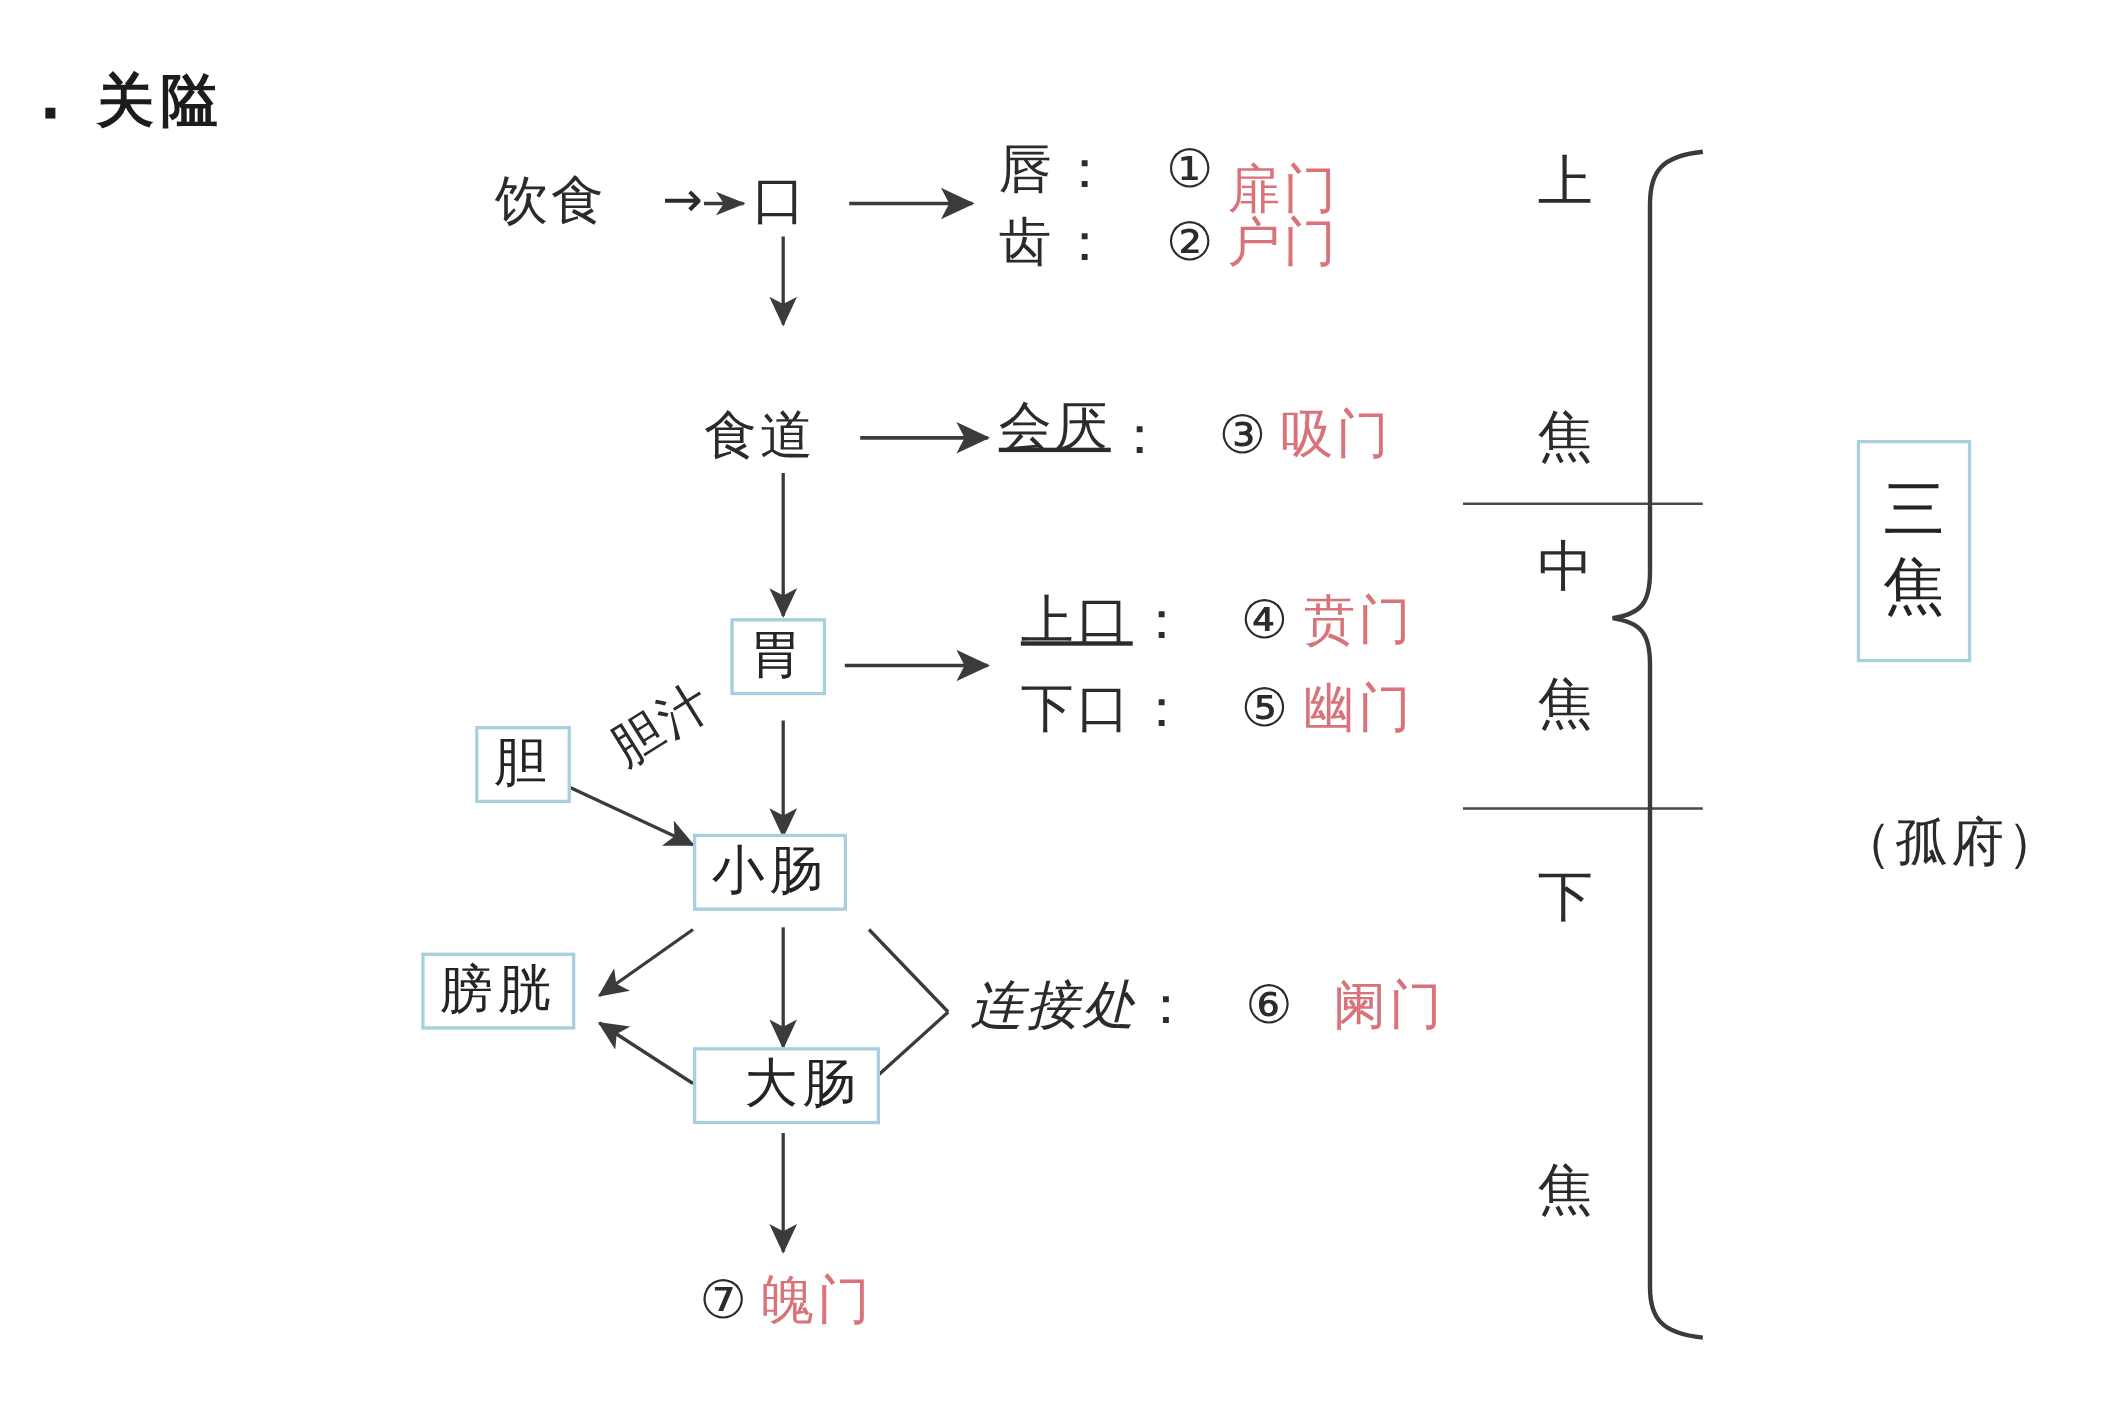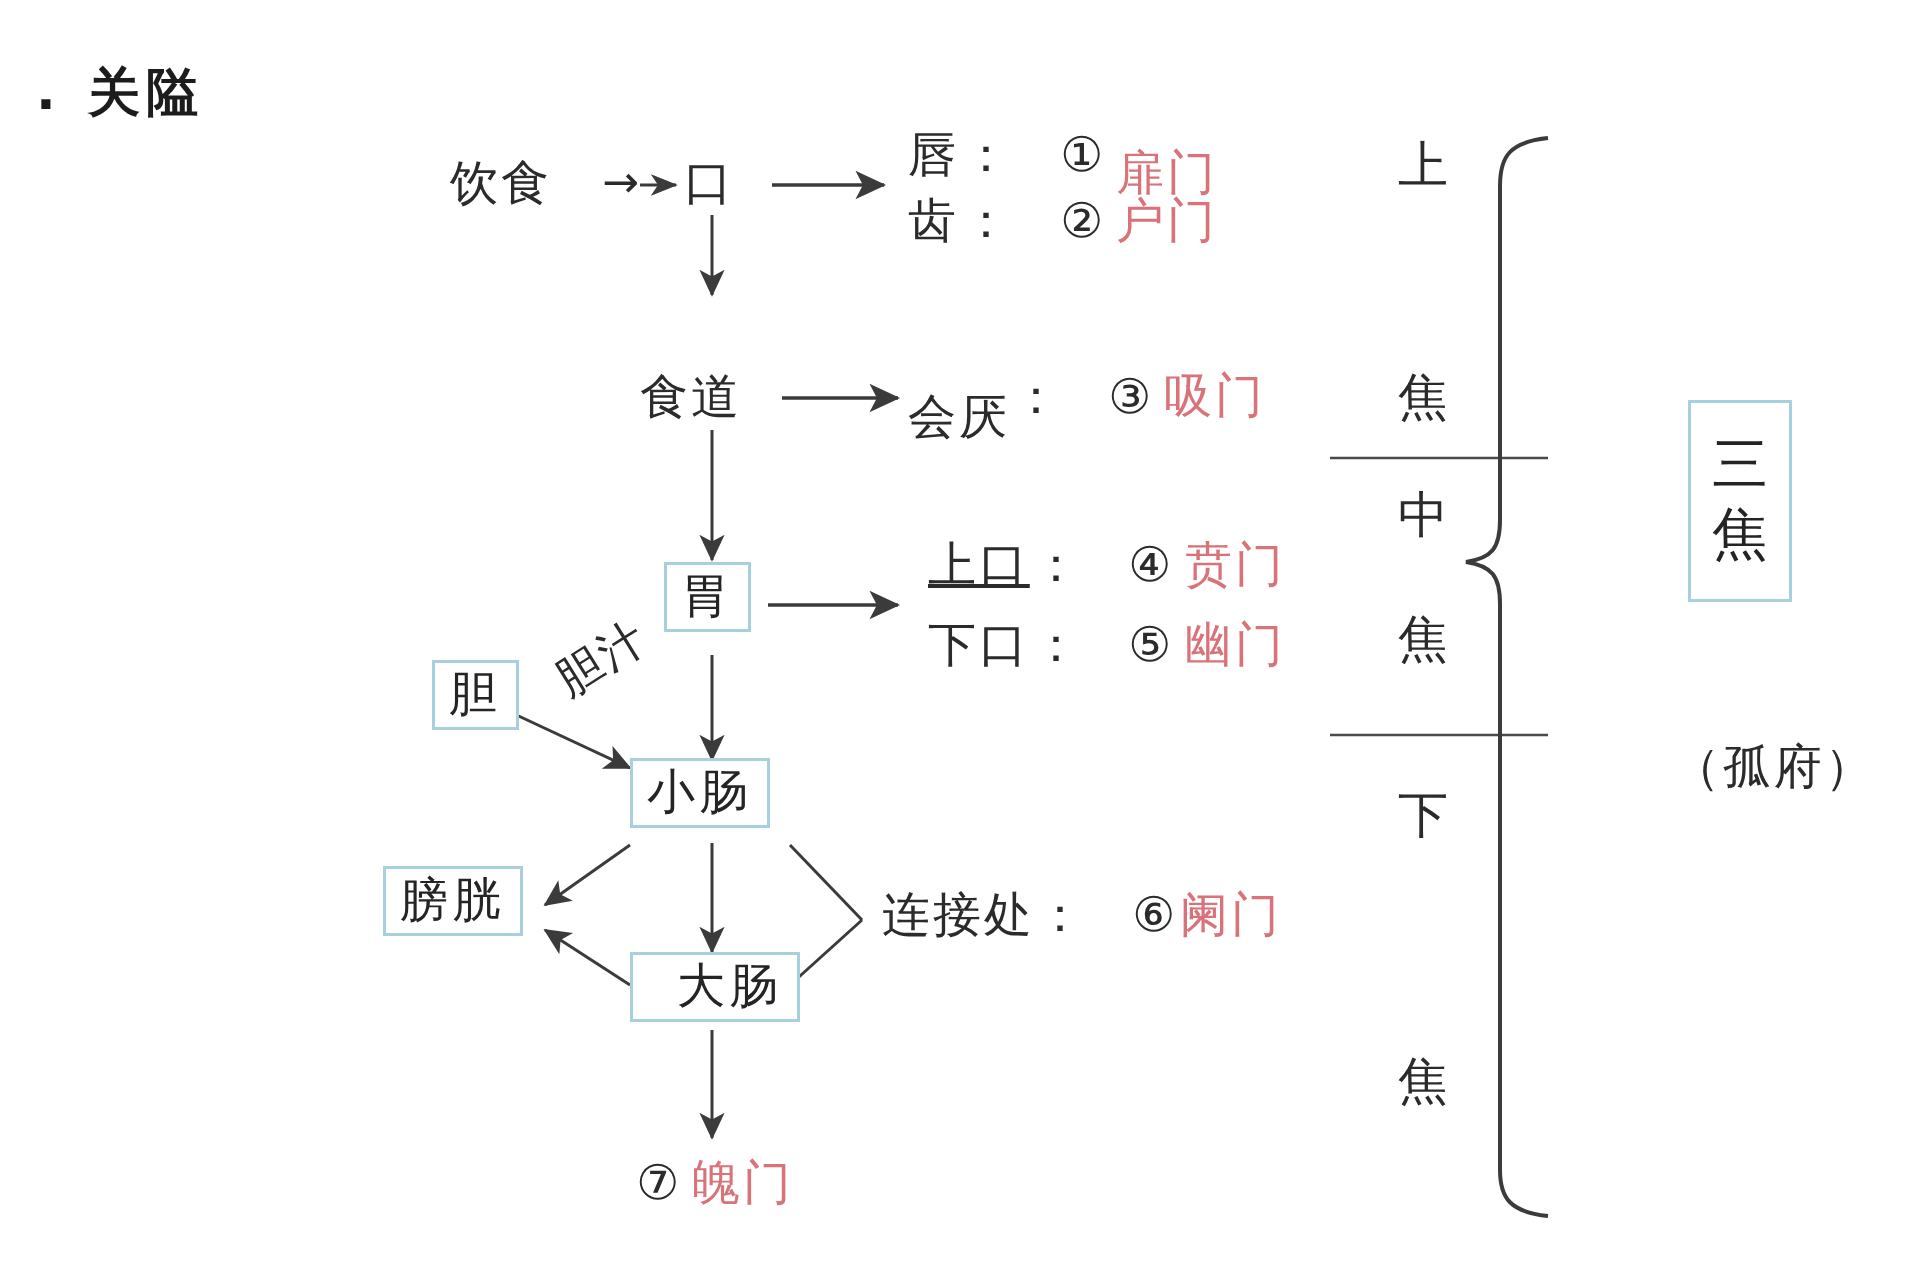--- a/index.html
+++ b/index.html
@@ -156,39 +156,39 @@
   <div class="abs cn t48" style="left:908px;top:130px;">唇</div>
   <div class="abs cn t48" style="left:962px;top:130px;">：</div>
   <div class="abs cn t48" style="left:1060px;top:130px;">①</div>
   <div class="abs cn t48 red" style="left:1116px;top:130px;margin-top:18px;">扉门</div>
 
   <div class="abs cn t48" style="left:908px;top:196px;">齿</div>
   <div class="abs cn t48" style="left:962px;top:196px;">：</div>
   <div class="abs cn t48" style="left:1060px;top:196px;">②</div>
   <div class="abs cn t48 red" style="left:1116px;top:196px;">户门</div>
 
-  <div class="abs cn t48" style="left:908px;top:392px;">会厌</div>
+  <div class="abs cn t48" style="left:908px;top:364px;text-decoration:underline;">会厌</div>
   <div class="abs cn t48" style="left:1012px;top:372px;">：</div>
   <div class="abs cn t48" style="left:1108px;top:372px;">③</div>
   <div class="abs cn t48 red" style="left:1164px;top:372px;font-family:Liberation Serif, serif;">吸门</div>
 
   <div class="abs cn t48" style="left:928px;top:540px;text-decoration:underline;">上口</div>
   <div class="abs cn t48" style="left:1032px;top:540px;">：</div>
   <div class="abs cn t48" style="left:1128px;top:540px;">④</div>
   <div class="abs cn t48 red" style="left:1184px;top:540px;">贲门</div>
 
   <div class="abs cn t48" style="left:928px;top:620px;">下口</div>
   <div class="abs cn t48" style="left:1032px;top:620px;">：</div>
   <div class="abs cn t48" style="left:1128px;top:620px;">⑤</div>
   <div class="abs cn t48 red" style="left:1184px;top:620px;">幽门</div>
 
-  <div class="abs cn t48" style="left:882px;top:890px;">连接处</div>
+  <div class="abs cn t48" style="left:882px;top:890px;font-style:italic;">连接处</div>
   <div class="abs cn t48" style="left:1036px;top:890px;">：</div>
   <div class="abs cn t48" style="left:1132px;top:890px;">⑥</div>
-  <div class="abs cn t48 red" style="left:1180px;top:890px;">阑门</div>
+  <div class="abs cn t48 red" style="left:1212px;top:890px;">阑门</div>
 
   <div class="abs cn t48" style="left:636px;top:1158px;">⑦</div>
   <div class="abs cn t48 red" style="left:692px;top:1158px;">魄门</div>
 
   <div class="abs cn t50" style="left:1398px;top:140px;">上</div>
   <div class="abs cn t50" style="left:1398px;top:372px;">焦</div>
 
   <div class="abs cn t50" style="left:1398px;top:490px;">中</div>
   <div class="abs cn t50" style="left:1398px;top:614px;">焦</div>
 

